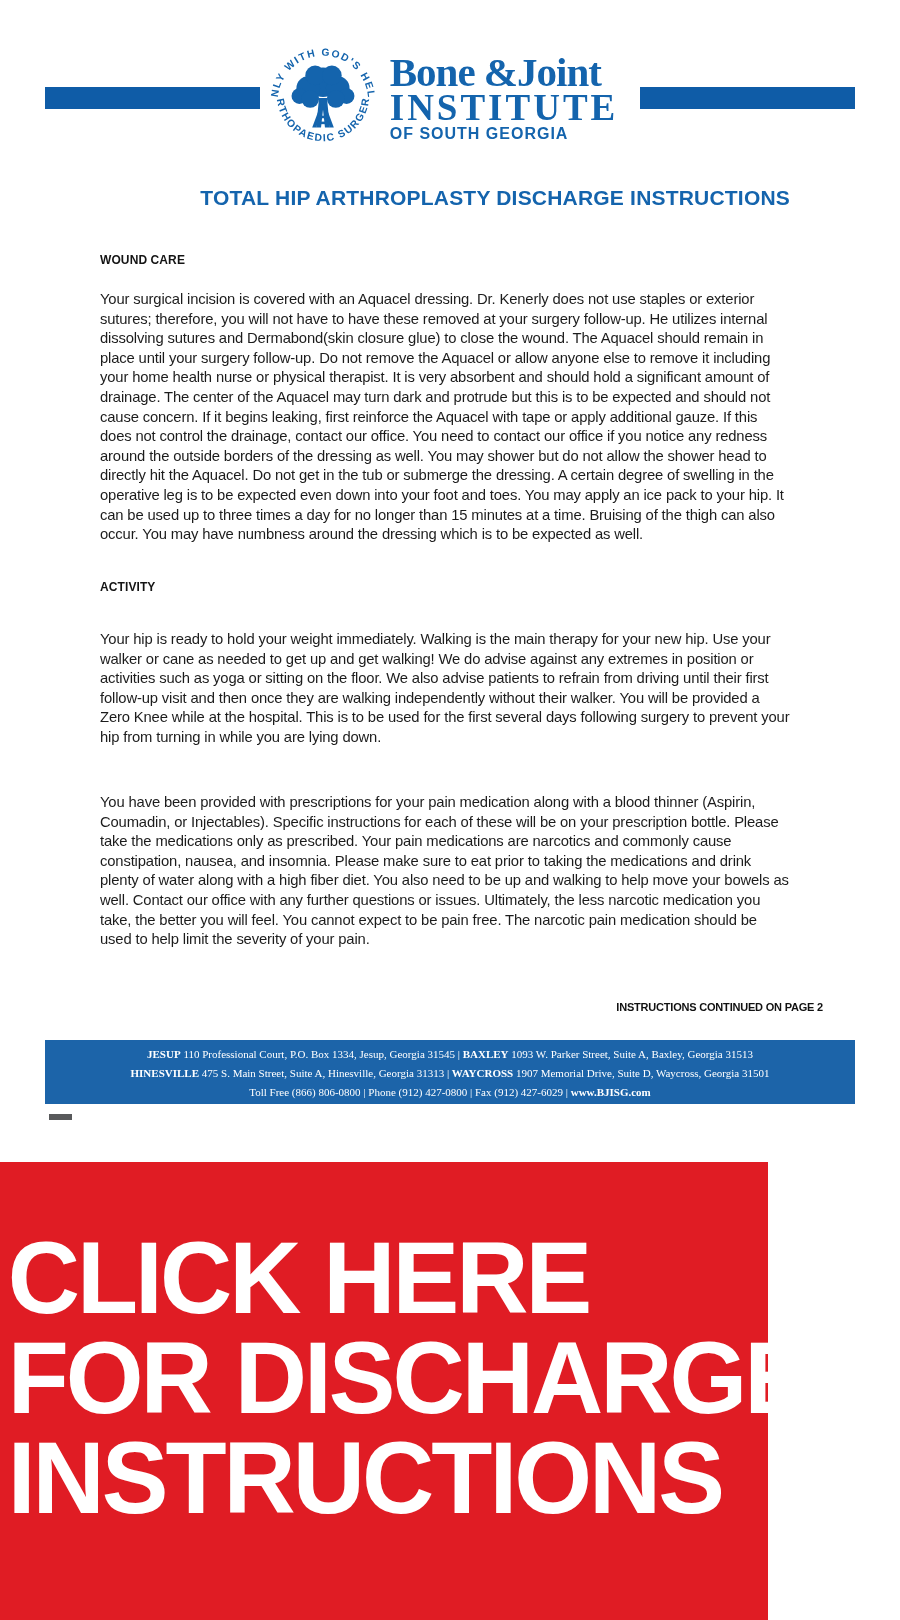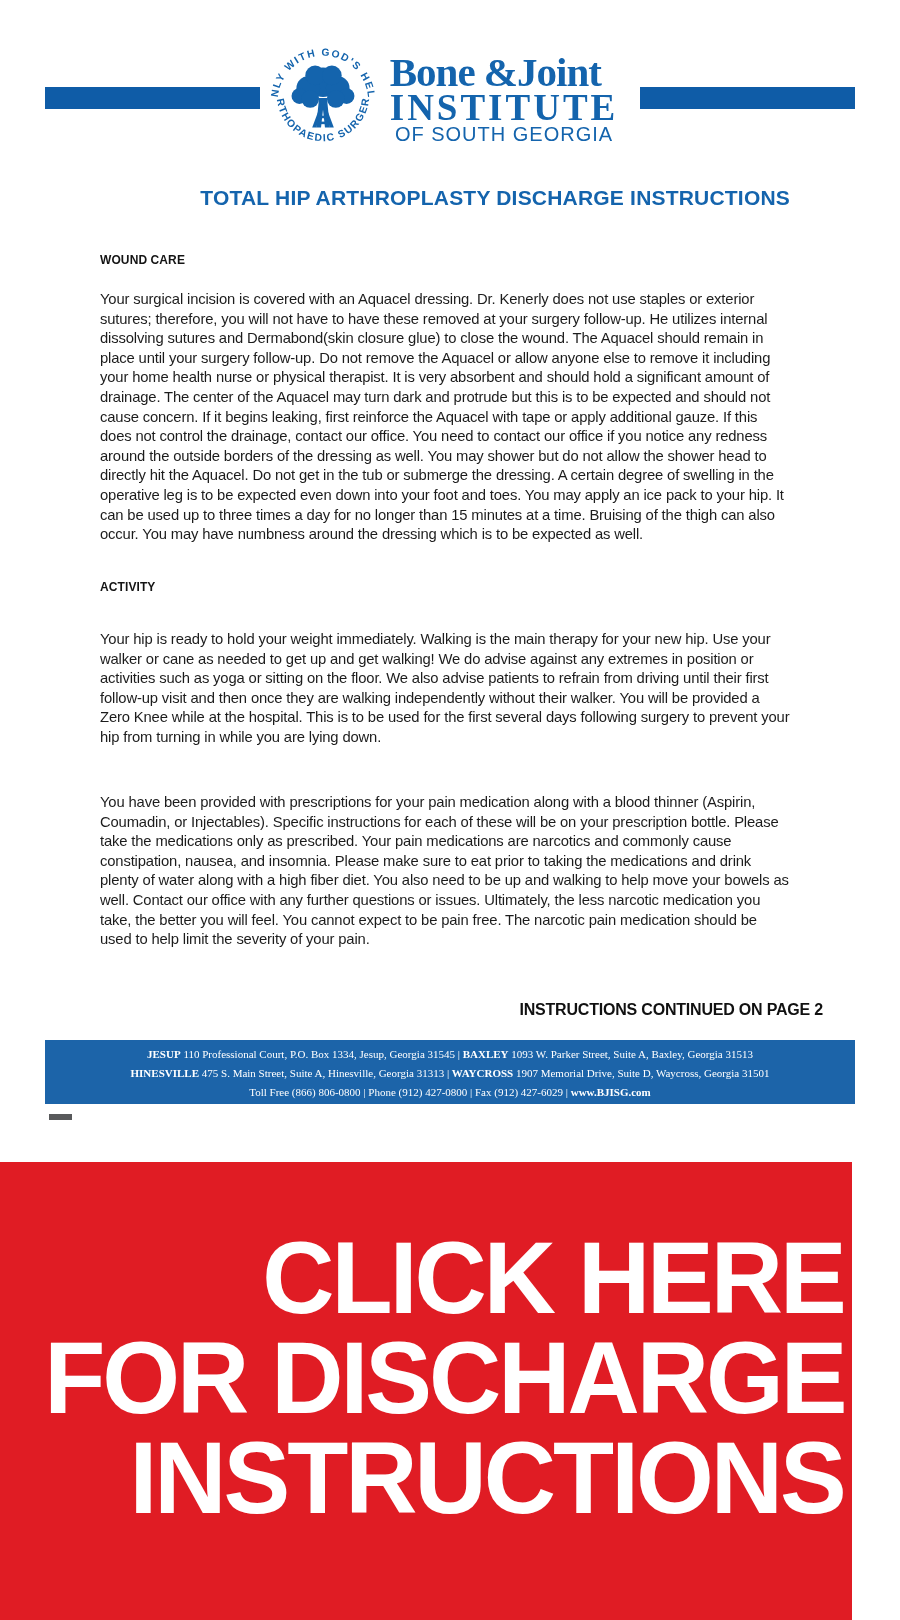--- a/index.html
+++ b/index.html
@@ -15,47 +15,47 @@
 
   
   .masthead{position:absolute;left:45px;top:28px;width:810px;height:140px;display:flex;align-items:center;}
   .rule{height:22px;background:#0f5ca7;flex:1 1 auto;}
   .rule.left{margin-right:4px;}
   .rule.right{margin-left:22px;}
   .seal{width:118px;height:118px;flex:0 0 auto;}
   .wordmark{margin-left:8px;flex:0 0 auto;color:var(--brand-blue);}
   .wm1{font-family:"Liberation Serif",serif;font-weight:bold;font-size:41px;line-height:38px;letter-spacing:-1px;white-space:nowrap;}
   .wm2{font-family:"Liberation Serif",serif;font-weight:bold;font-size:37px;line-height:34px;letter-spacing:3px;white-space:nowrap;}
-  .wm3{font-family:"Liberation Sans",sans-serif;font-weight:normal;font-size:20px;line-height:18px;letter-spacing:1px;text-align:center;white-space:nowrap;}
+  .wm3{font-family:"Liberation Sans",sans-serif;font-weight:bold;font-size:16px;line-height:18px;letter-spacing:1px;white-space:nowrap;}
 
   
   .doc-title{position:absolute;left:100px;top:186px;width:690px;text-align:right;
     font-weight:bold;font-size:21px;color:var(--brand-blue);letter-spacing:0.2px;}
 
   
   .sec-heading{position:absolute;left:100px;width:690px;font-weight:bold;font-size:12px;color:#141414;letter-spacing:0.1px;}
   .sec-body{position:absolute;left:100px;width:692px;font-size:14.8px;line-height:19.6px;color:var(--ink);letter-spacing:-0.15px;}
   #h-wound{top:253px;}   #p-wound{top:290px;}
   #h-activity{top:580px;}#p-activity{top:630px;}
   #h-meds{top:756px;}    #p-meds{top:793px;}
 
   
-  .continued{position:absolute;top:1001px;right:77px;font-weight:bold;font-size:16px;letter-spacing:-0.2px;color:#111;}
+  .continued{position:absolute;top:1001px;right:77px;font-weight:bold;font-size:11px;letter-spacing:-0.2px;color:#111;}
 
   
   .locations{position:absolute;left:45px;top:1040px;width:810px;height:64px;background:var(--footer-blue);
     color:#ffffff;text-align:center;font-family:"Liberation Serif",serif;font-size:11px;line-height:19px;padding-top:5px;}
   .loc-line .b{font-weight:bold;}
 
   
   .page-edge-mark{position:absolute;left:49px;top:1114px;width:23px;height:6px;background:#58595b;}
 
   
-  .banner{position:absolute;left:0;top:1162px;width:852px;height:458px;background:var(--banner-red);
-    display:block;text-decoration:none;color:#ffffff;text-align:right;padding-top:66px;cursor:pointer;padding-left:36px;}
+  .banner{position:absolute;left:0;top:1162px;width:768px;height:458px;background:var(--banner-red);
+    display:block;text-decoration:none;color:#ffffff;text-align:left;padding-top:66px;cursor:pointer;}
   .banner-line{font-weight:bold;font-size:102px;line-height:100px;letter-spacing:-3px;transform:scaleX(0.98);white-space:nowrap;}
 
   
   .seal text{fill:var(--brand-blue);font-family:"Liberation Sans",sans-serif;font-weight:bold;}
 </style>
 </head>
 <body>
 
 <div class="page">
 

